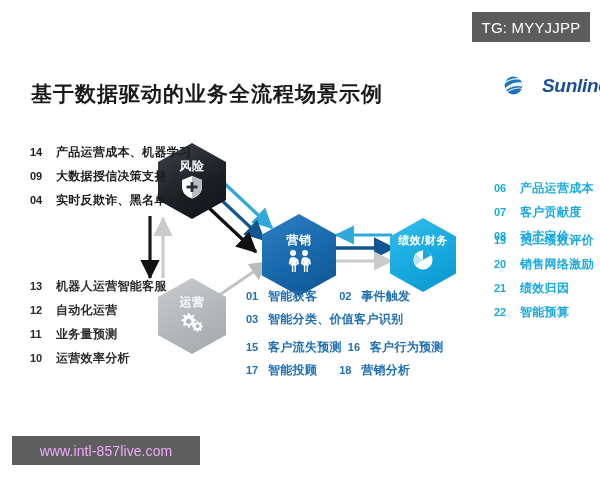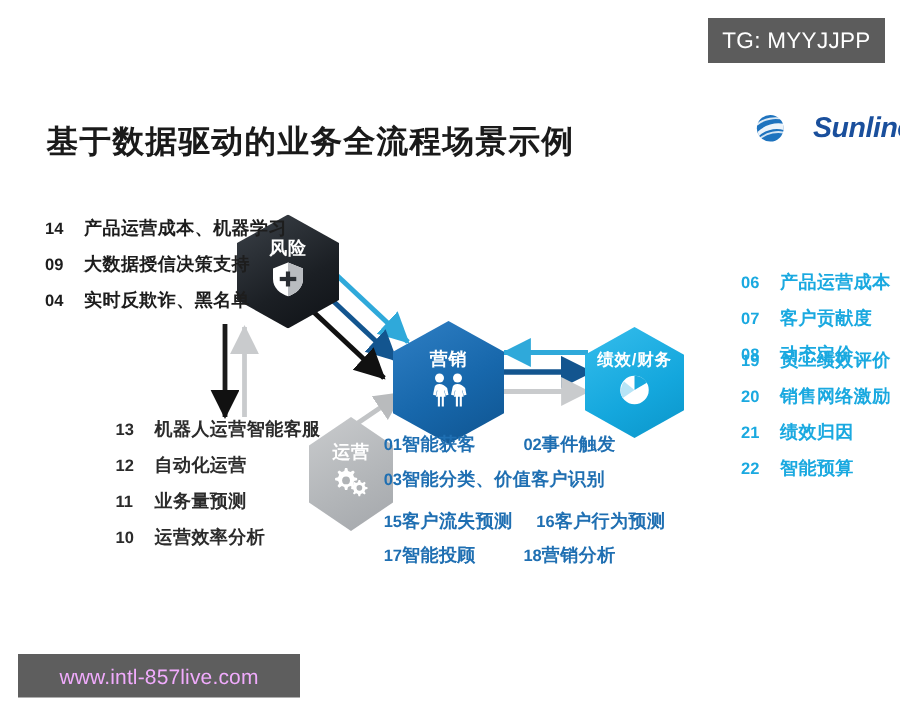--- a/index.html
+++ b/index.html
@@ -114,22 +114,22 @@
     letter-spacing: 0.5px;
     line-height: 1;
     margin-bottom: 3px;
   }
   .hex-icon {
     display: block;
   }
 
   #node-risk   { left: 158px; top: 143px; width: 68px; height: 76px;
                  background: linear-gradient(150deg,#3b4148 0%,#1b1f24 60%,#0f1216 100%); }
-  #node-ops    { left: 158px; top: 278px; width: 56px; height: 76px;
-                 background: linear-gradient(150deg,#c9cbcd 0%,#b2b5b8 60%,#a4a7ab 100%); margin-left: 48px; }
+  #node-ops    { left: 158px; top: 278px; width: 68px; height: 76px;
+                 background: linear-gradient(150deg,#c9cbcd 0%,#b2b5b8 60%,#a4a7ab 100%); }
   #node-mkt    { left: 262px; top: 214px; width: 74px; height: 82px;
                  background: linear-gradient(150deg,#2f7fc4 0%,#1767ab 55%,#0f5490 100%); }
   #node-perf   { left: 390px; top: 218px; width: 66px; height: 74px;
                  background: linear-gradient(150deg,#35bdec 0%,#14a7dd 60%,#0b95c9 100%); }
   #node-perf .hex-label { font-size: 11px; }
   #node-ops .hex-label { color: #ffffff; }
 
   
   .list {
     position: absolute;
@@ -150,21 +150,21 @@
     letter-spacing: 0.3px;
   }
 
   
   .list-dark .item-row { margin-bottom: 7px; }
   .list-dark .item-num { width: 26px; color: #1d1d1d; }
   .list-dark .item-text { color: #1d1d1d; }
 
   #list-risk { left: 30px; top: 144px; }
   #list-ops  { left: 30px; top: 278px; }
-  #list-ops .item-num { color: #2b2b2b; margin-left: 47px; }
+  #list-ops .item-num { color: #2b2b2b; }
   #list-ops .item-text { color: #2b2b2b; }
 
   
   .list-blue .item-row { margin-bottom: 7px; margin-left: 36px; }
   .list-blue .item-num { width: 26px; color: #1aa9e0; }
   .list-blue .item-text { color: #1aa9e0; }
 
   #list-perf-a { left: 458px; top: 180px; }
   #list-perf-b { left: 458px; top: 232px; }
   #list-perf-c { left: 458px; top: 280px; }
@@ -174,21 +174,21 @@
   #list-mkt .mkt-row {
     display: flex;
     align-items: baseline;
     margin-bottom: 6px;
     white-space: nowrap;
   }
   #list-mkt .cell {
     display: flex;
     align-items: baseline;
   }
-  #list-mkt .item-num { color: #1f6fb2; width: 22px; text-align: right; }
+  #list-mkt .item-num { color: #1f6fb2; width: 22px; }
   #list-mkt .item-text { color: #1f6fb2; text-align: right; }
   .gap-b { margin-left: 6px; }
   .gap-c { margin-left: 22px; }
   .row-spacer { height: 5px; }
 </style>
 </head>
 <body>
 
 <div id="stage">
 

